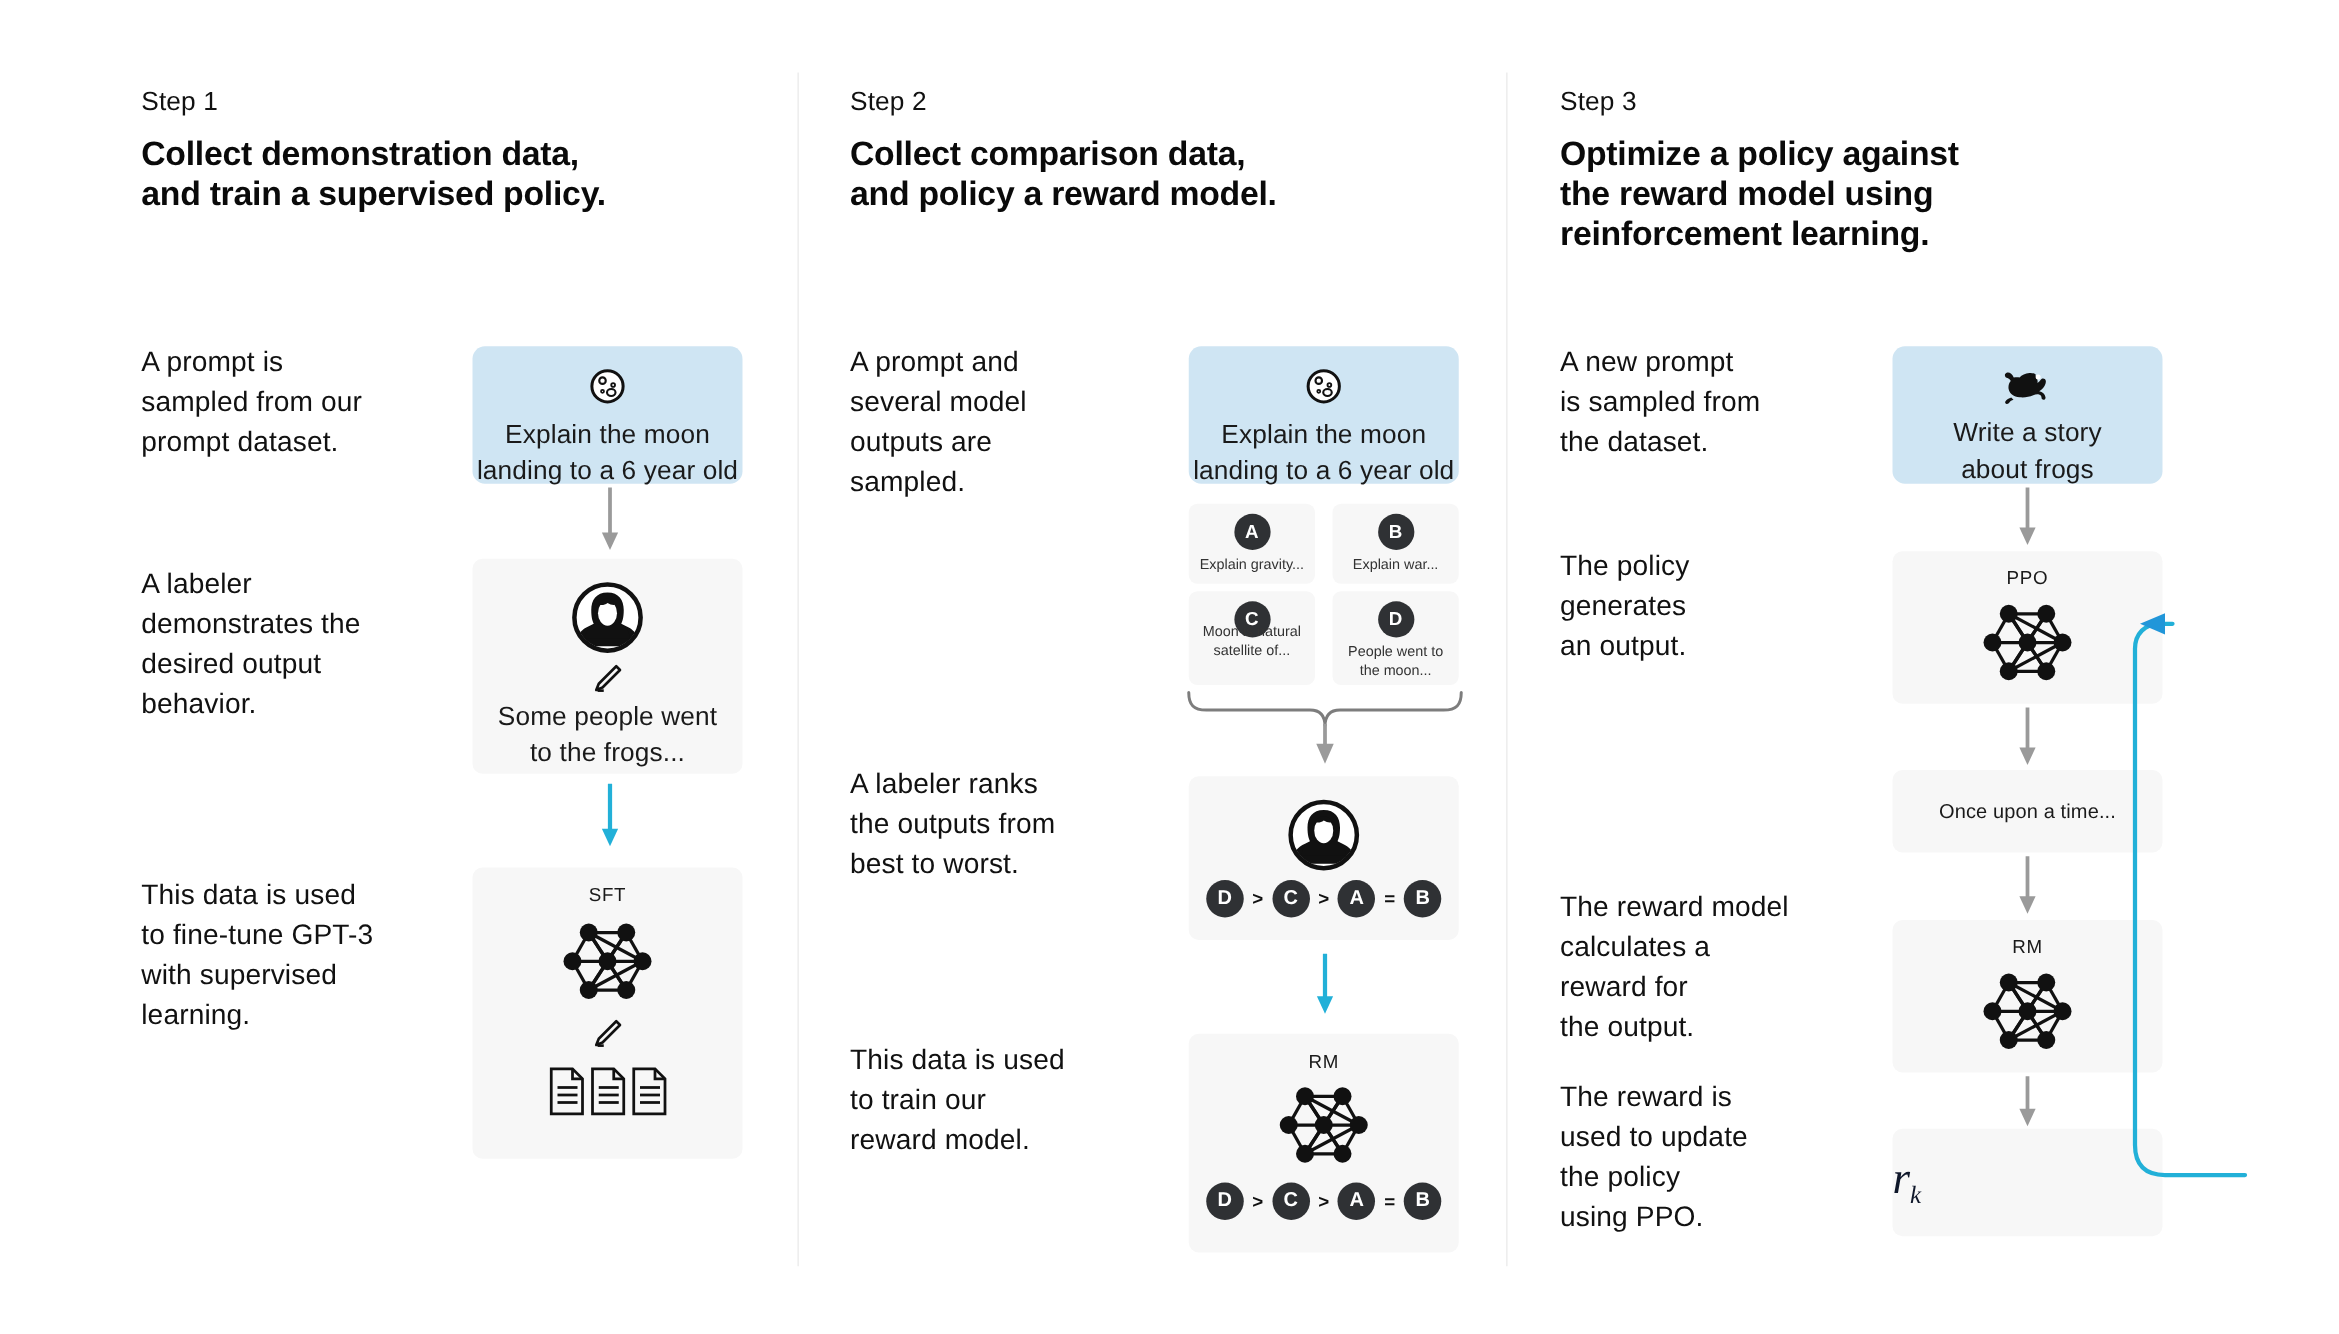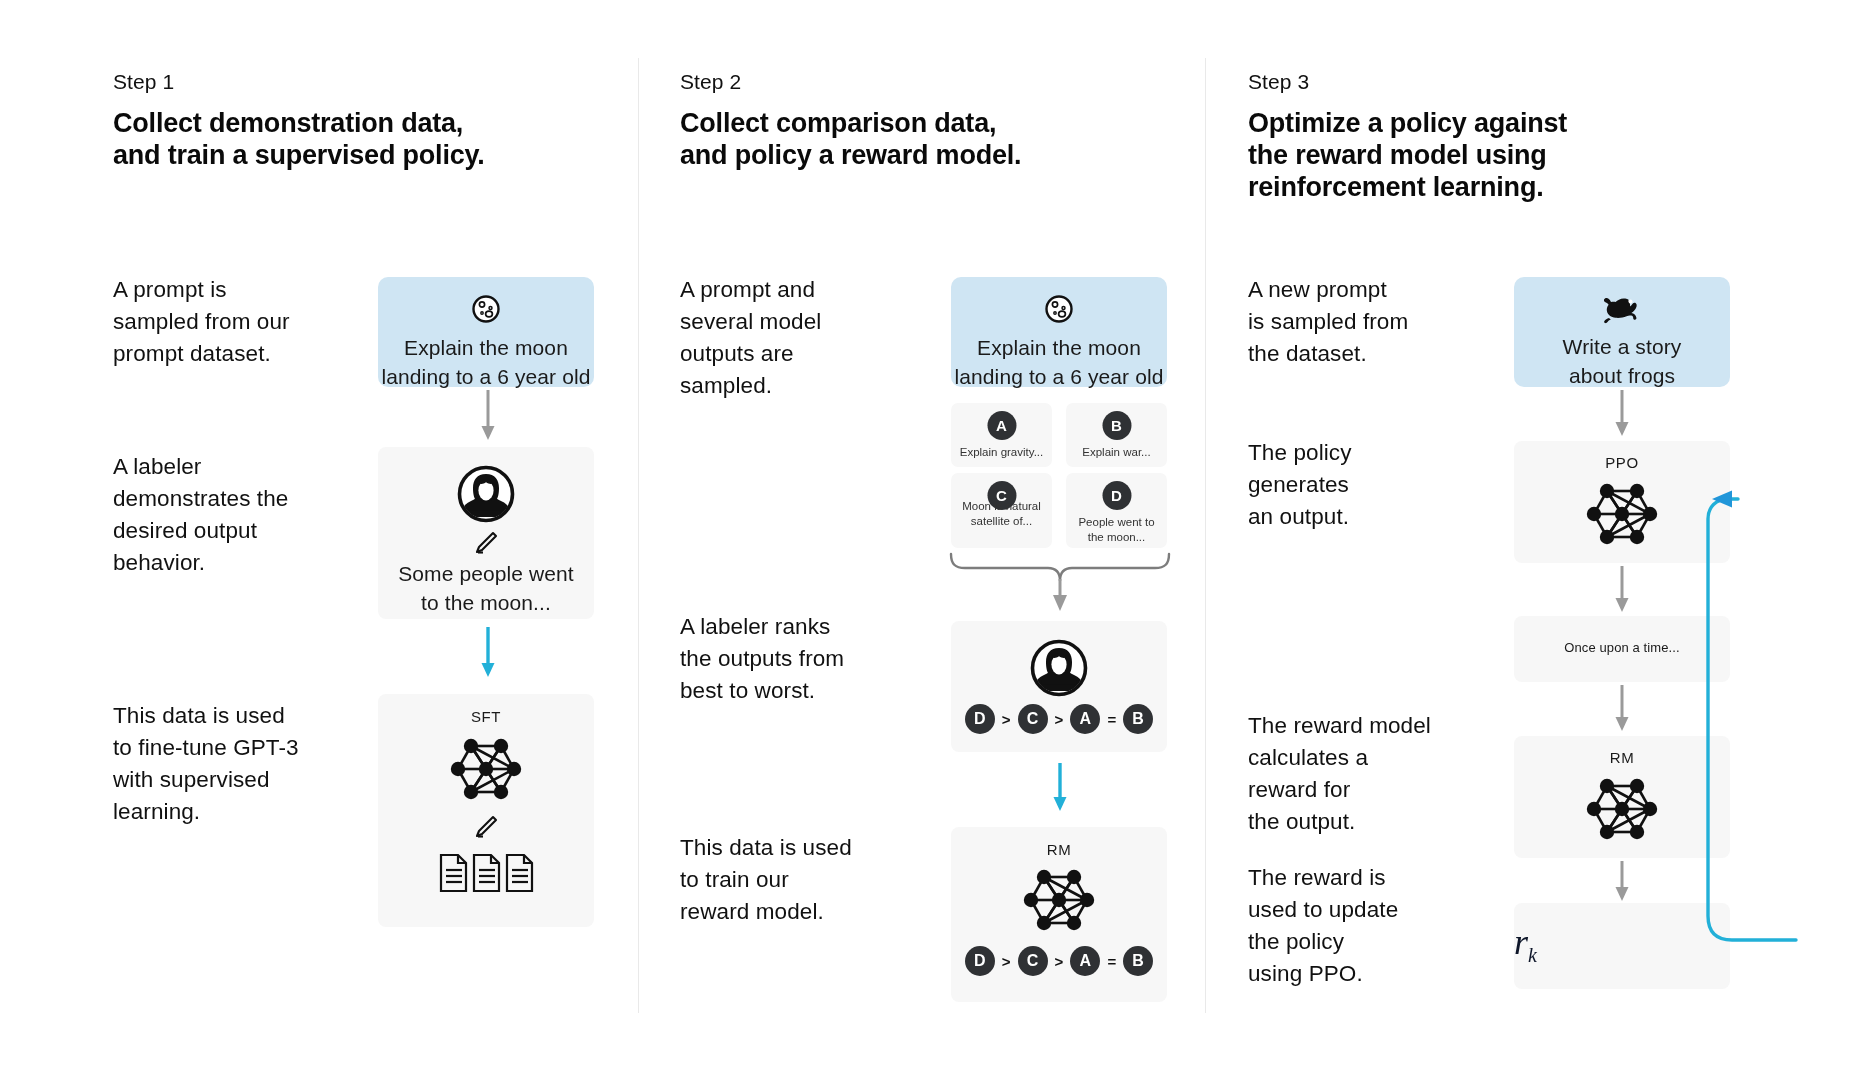--- a/index.html
+++ b/index.html
@@ -168,21 +168,21 @@
           </g>
         </svg>
       </div>
       <div class="abs" style="left:50%; top:83px; transform:translateX(-50%);">
         <svg width="26" height="26" viewBox="0 0 26 26">
           <path d="M20 3 L23 6 L9 20 L4 22 L6 17 Z" fill="none" stroke="#111" stroke-width="2.1" stroke-linejoin="round"></path>
           <line x1="5" y1="22.5" x2="10" y2="22.5" stroke="#111" stroke-width="2.1"></line>
         </svg>
       </div>
       <div class="card-text" style="top:113px;">Some people went
-to the moon...</div>
+to the frogs...</div>
     </div>
 
     <div class="abs" style="left:478px; top:627px;">
       <svg width="20" height="52" viewBox="0 0 20 52">
         <line x1="10" y1="0" x2="10" y2="38" stroke="#22b0d8" stroke-width="3.4"></line>
         <polygon points="10,50 3.5,36 16.5,36" fill="#22b0d8"></polygon>
       </svg>
     </div>
 
     <div class="card" style="left:378px; top:694px; width:216px; height:233px;">
@@ -467,21 +467,21 @@
     </div>
 
     <div class="abs" style="left:406px; top:566px;">
       <svg width="20" height="48" viewBox="0 0 20 48">
         <line x1="10" y1="0" x2="10" y2="34" stroke="#9a9a9a" stroke-width="3"></line>
         <polygon points="10,46 3.5,32 16.5,32" fill="#9a9a9a"></polygon>
       </svg>
     </div>
 
     <div class="card" style="left:308px; top:616px; width:216px; height:66px;">
-      <div class="card-text" style="top:23px; font-size:13px;">Once upon a time...</div>
+      <div class="card-text" style="top:23px; font-size:16px;">Once upon a time...</div>
     </div>
 
     <div class="abs" style="left:406px; top:685px;">
       <svg width="20" height="48" viewBox="0 0 20 48">
         <line x1="10" y1="0" x2="10" y2="34" stroke="#9a9a9a" stroke-width="3"></line>
         <polygon points="10,46 3.5,32 16.5,32" fill="#9a9a9a"></polygon>
       </svg>
     </div>
 
     <div class="card" style="left:308px; top:736px; width:216px; height:122px;">

